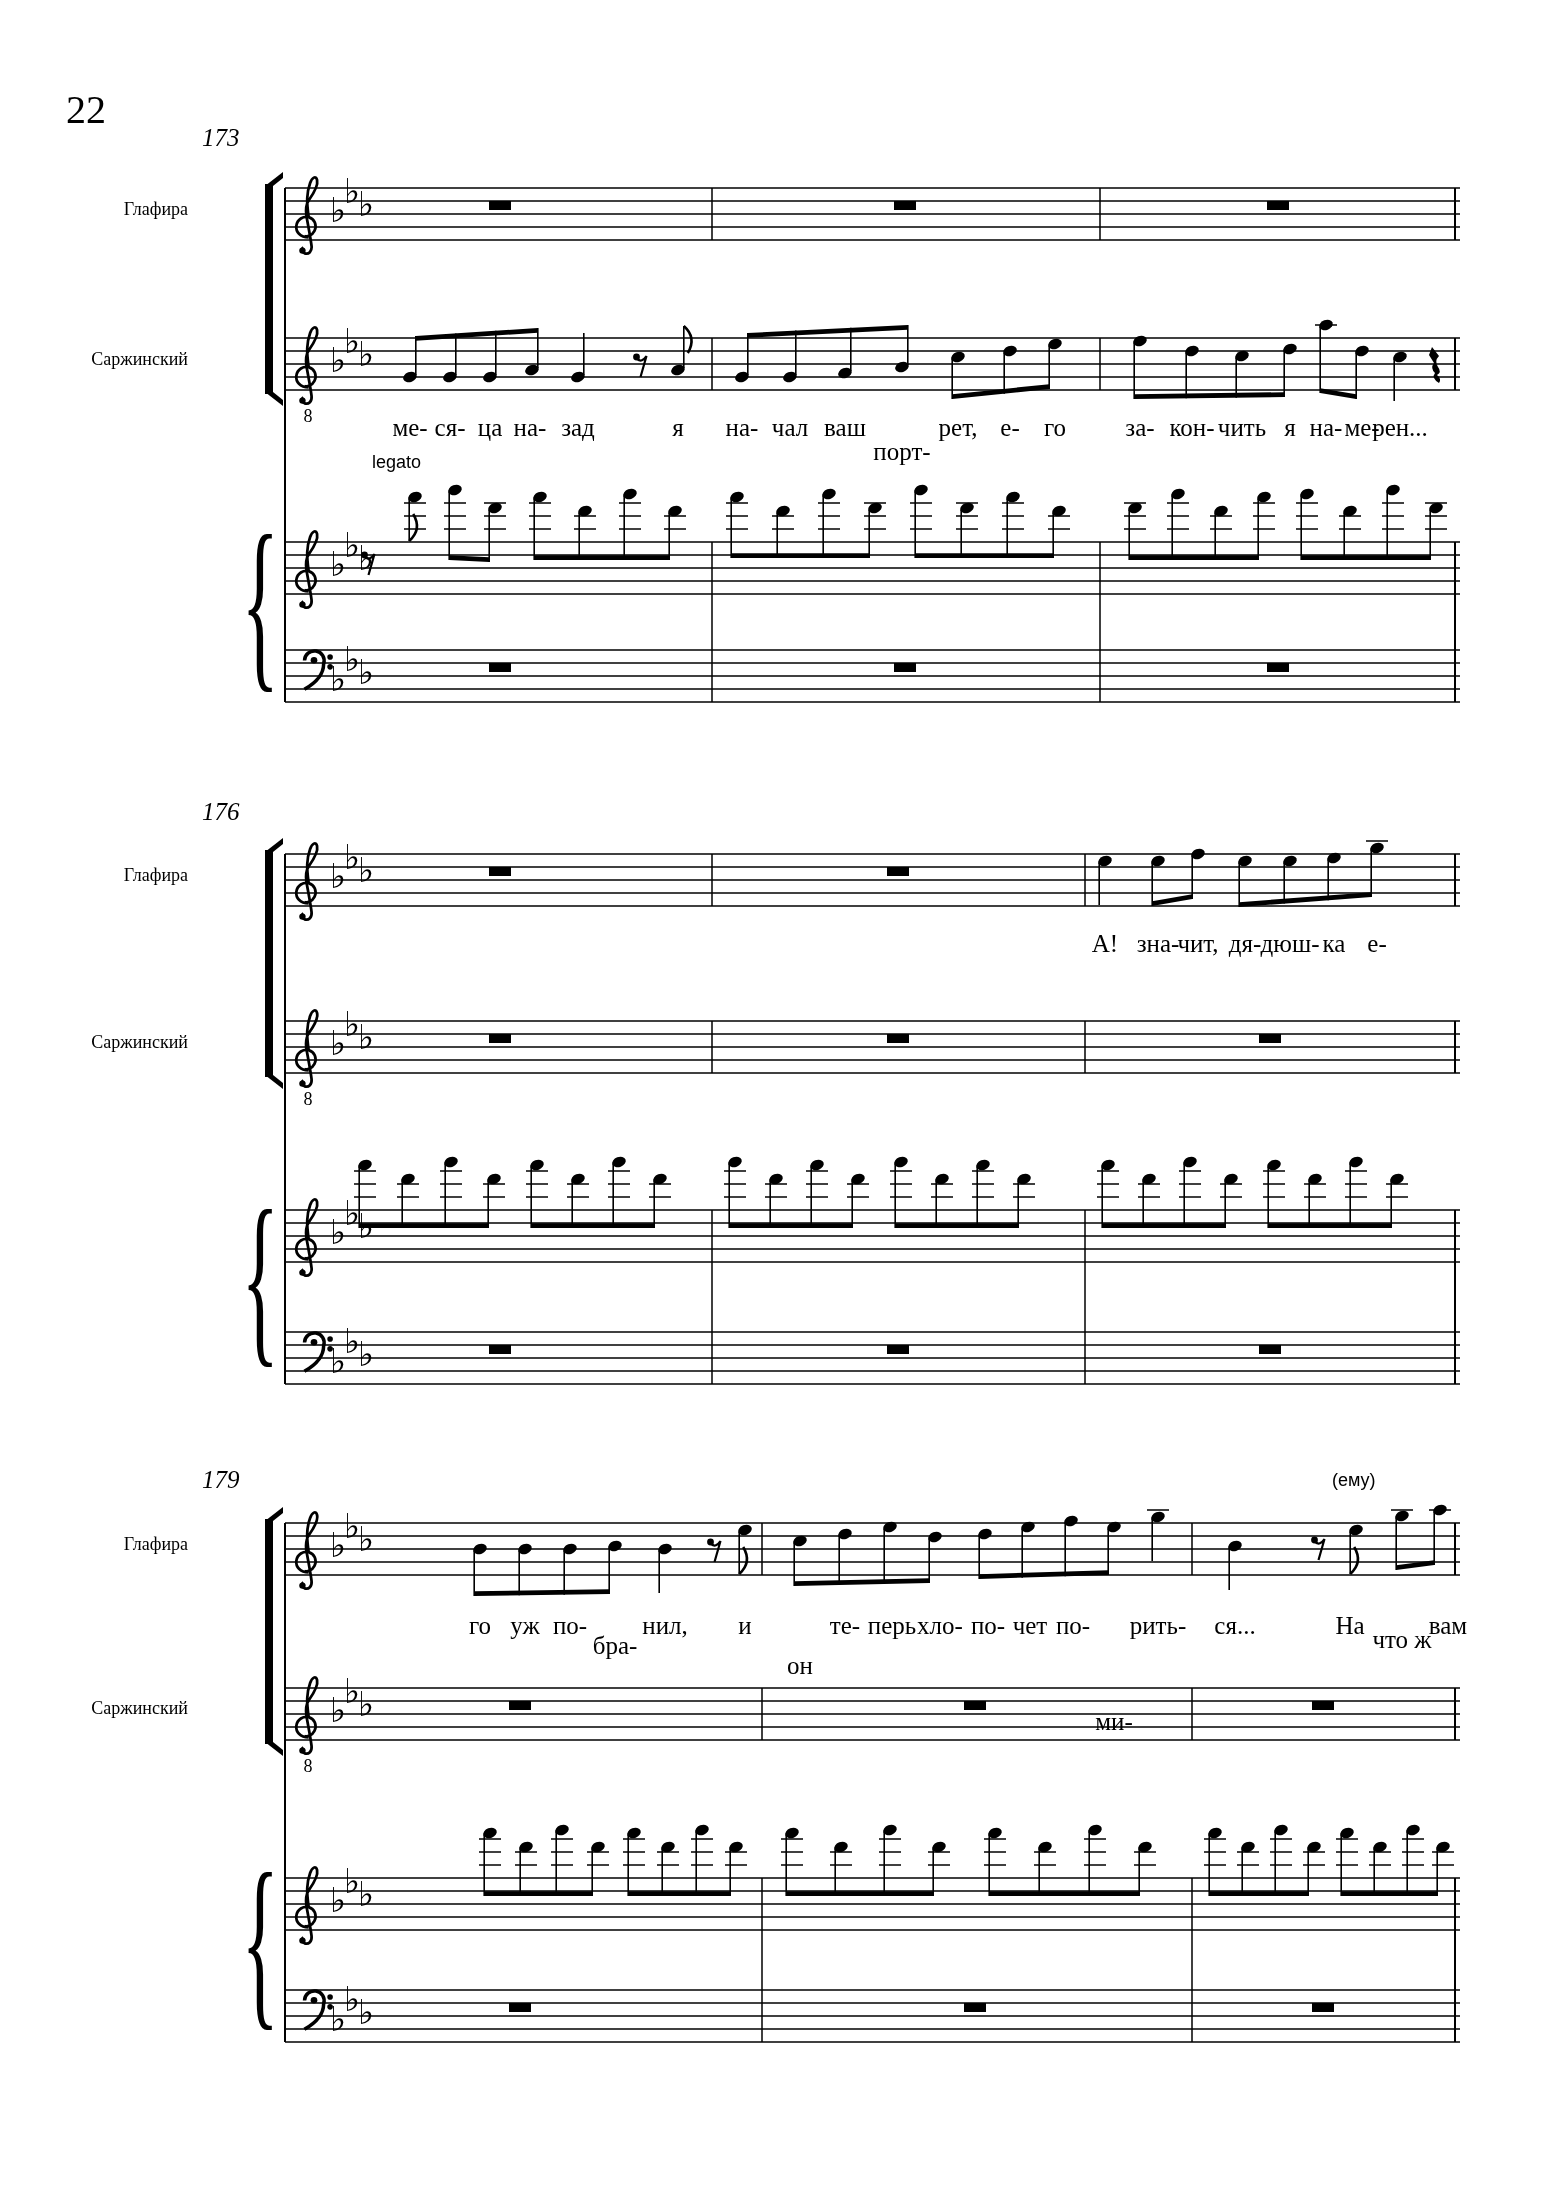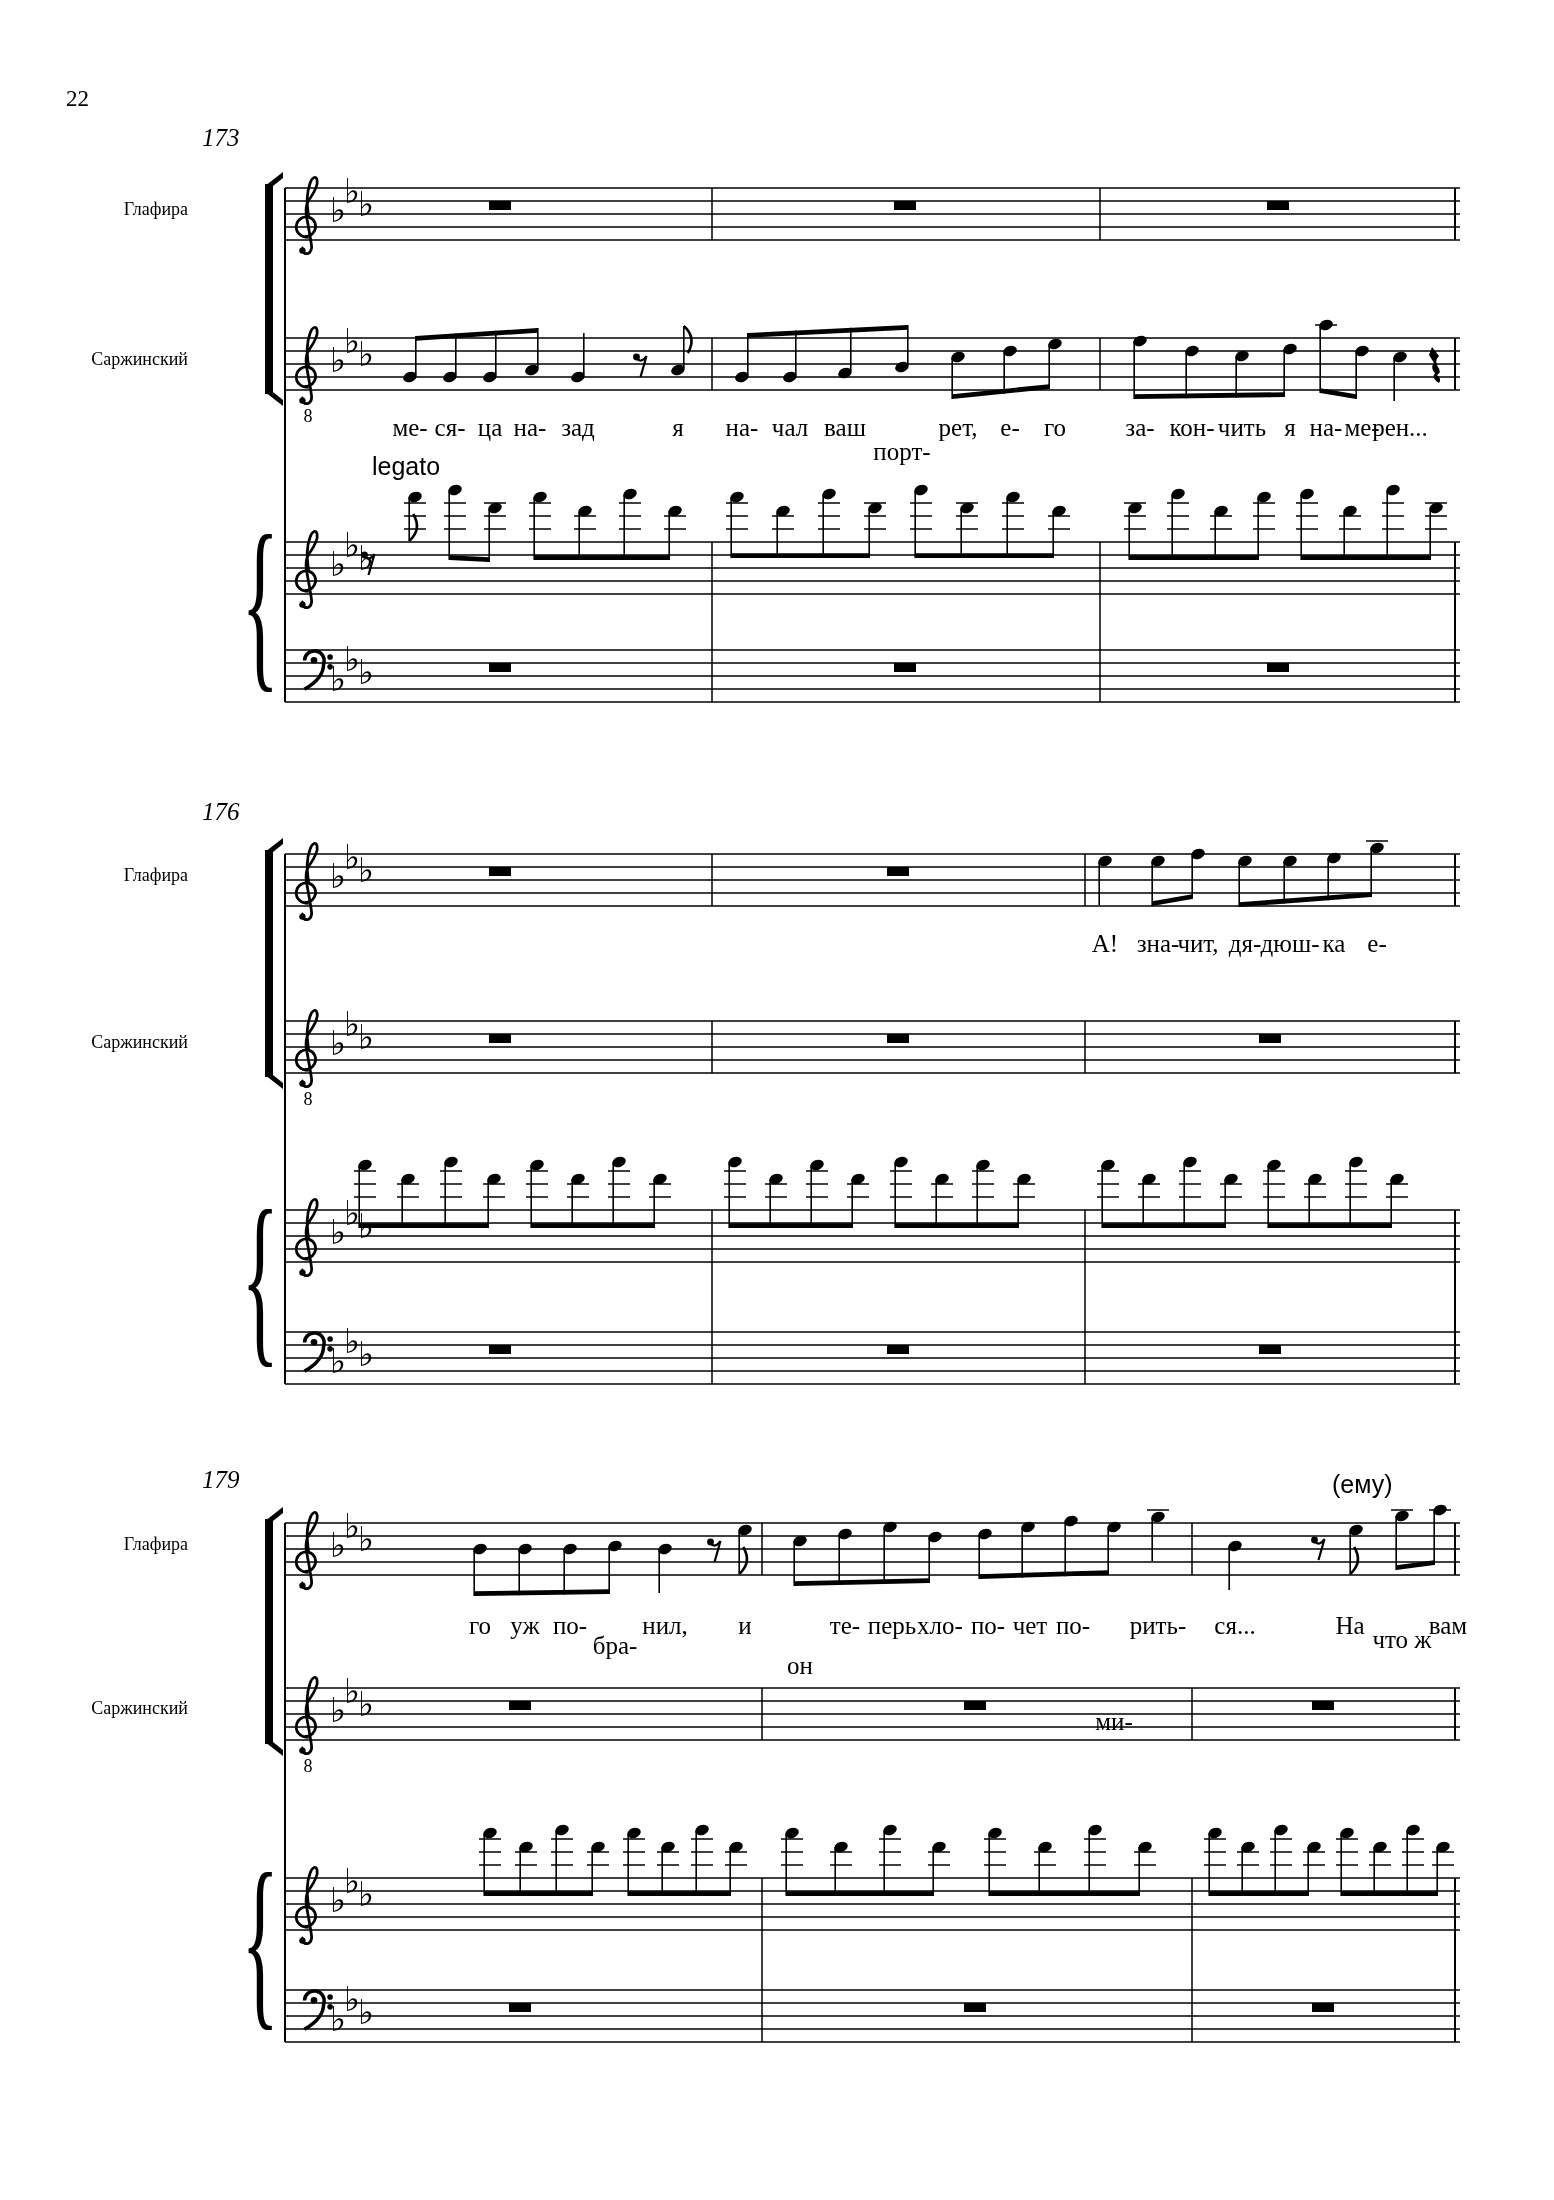--- a/index.html
+++ b/index.html
@@ -1,26 +1,26 @@
 <!DOCTYPE html>
 <html><head>
 <meta charset="utf-8">
 <style>
   html,body{margin:0;padding:0;background:#e8e8e8;}
   #page{position:relative;width:1554px;height:2200px;background:#ffffff;overflow:hidden;
         font-family:"Liberation Serif", serif;color:#000;}
   .abs{position:absolute;white-space:nowrap;}
-  #pagenum{left:66px;top:86px;font-size:23px;}
+  #pagenum{left:66px;top:86px;font-size:40px;}
   .mnum{font-size:25px;font-style:italic;left:202px;}
   #mnum1{top:124px;} #mnum2{top:798px;} #mnum3{top:1466px;}
   .plabel{font-size:18px;width:130px;left:58px;text-align:right;}
   #lbl-g1{top:199px;} #lbl-s1{top:349px;}
   #lbl-g2{top:865px;} #lbl-s2{top:1032px;}
   #lbl-g3{top:1534px;} #lbl-s3{top:1698px;}
-  .marking{font-family:"Liberation Sans", sans-serif;font-size:25px;}
+  .marking{font-family:"Liberation Sans", sans-serif;font-size:18px;}
   #legato{left:372px;top:452px;}
   #remark{left:1332px;top:1470px;}
   .lyric{position:absolute;font-size:25px;transform:translateX(-50%);white-space:nowrap;}
   svg{position:absolute;left:0;top:0;}
 </style>
 </head>
 <body>
 
 <div id="page">
   <div class="abs" id="pagenum">22</div>

